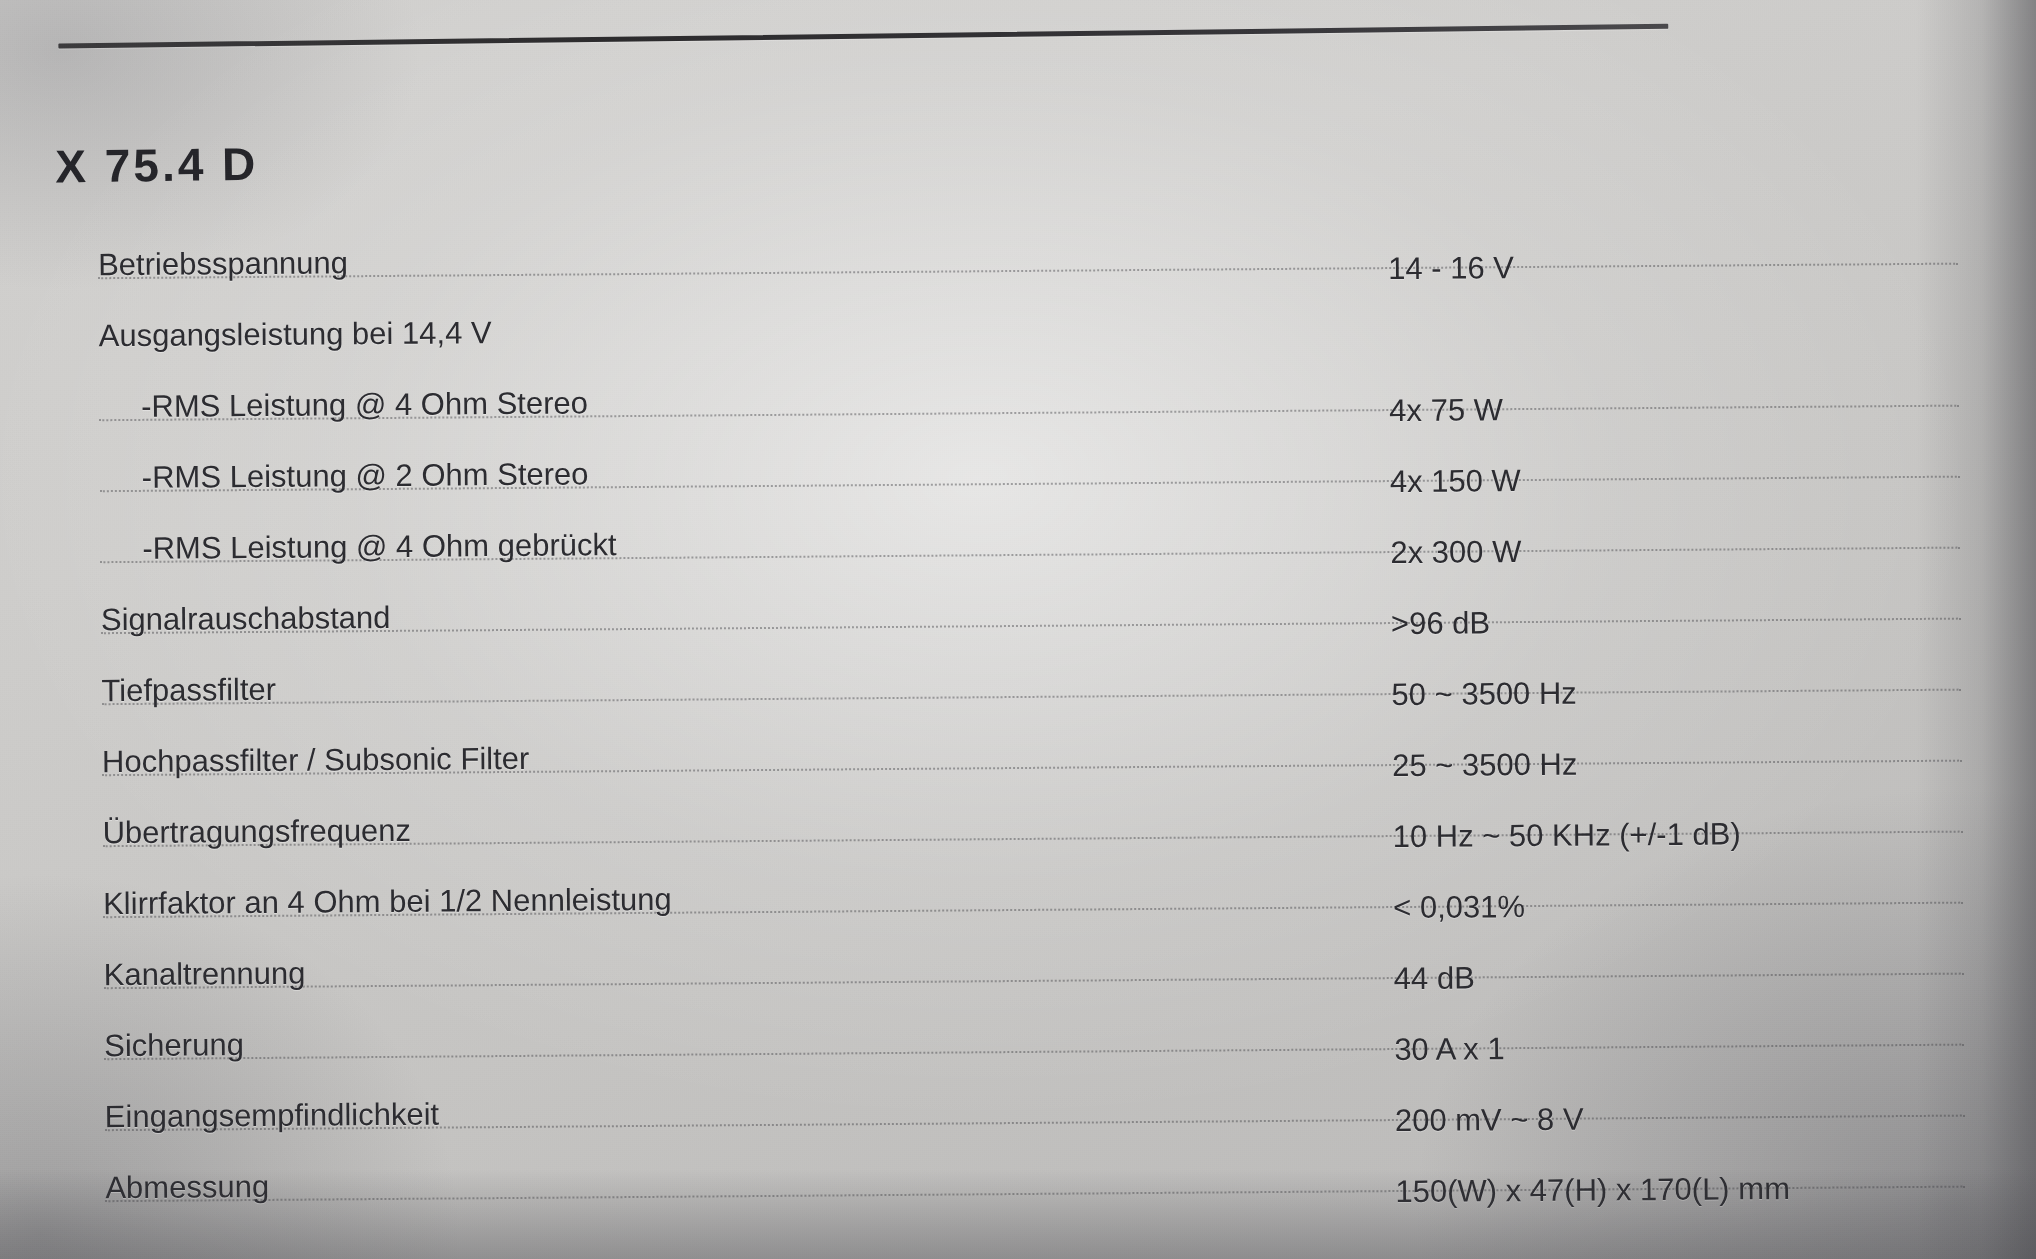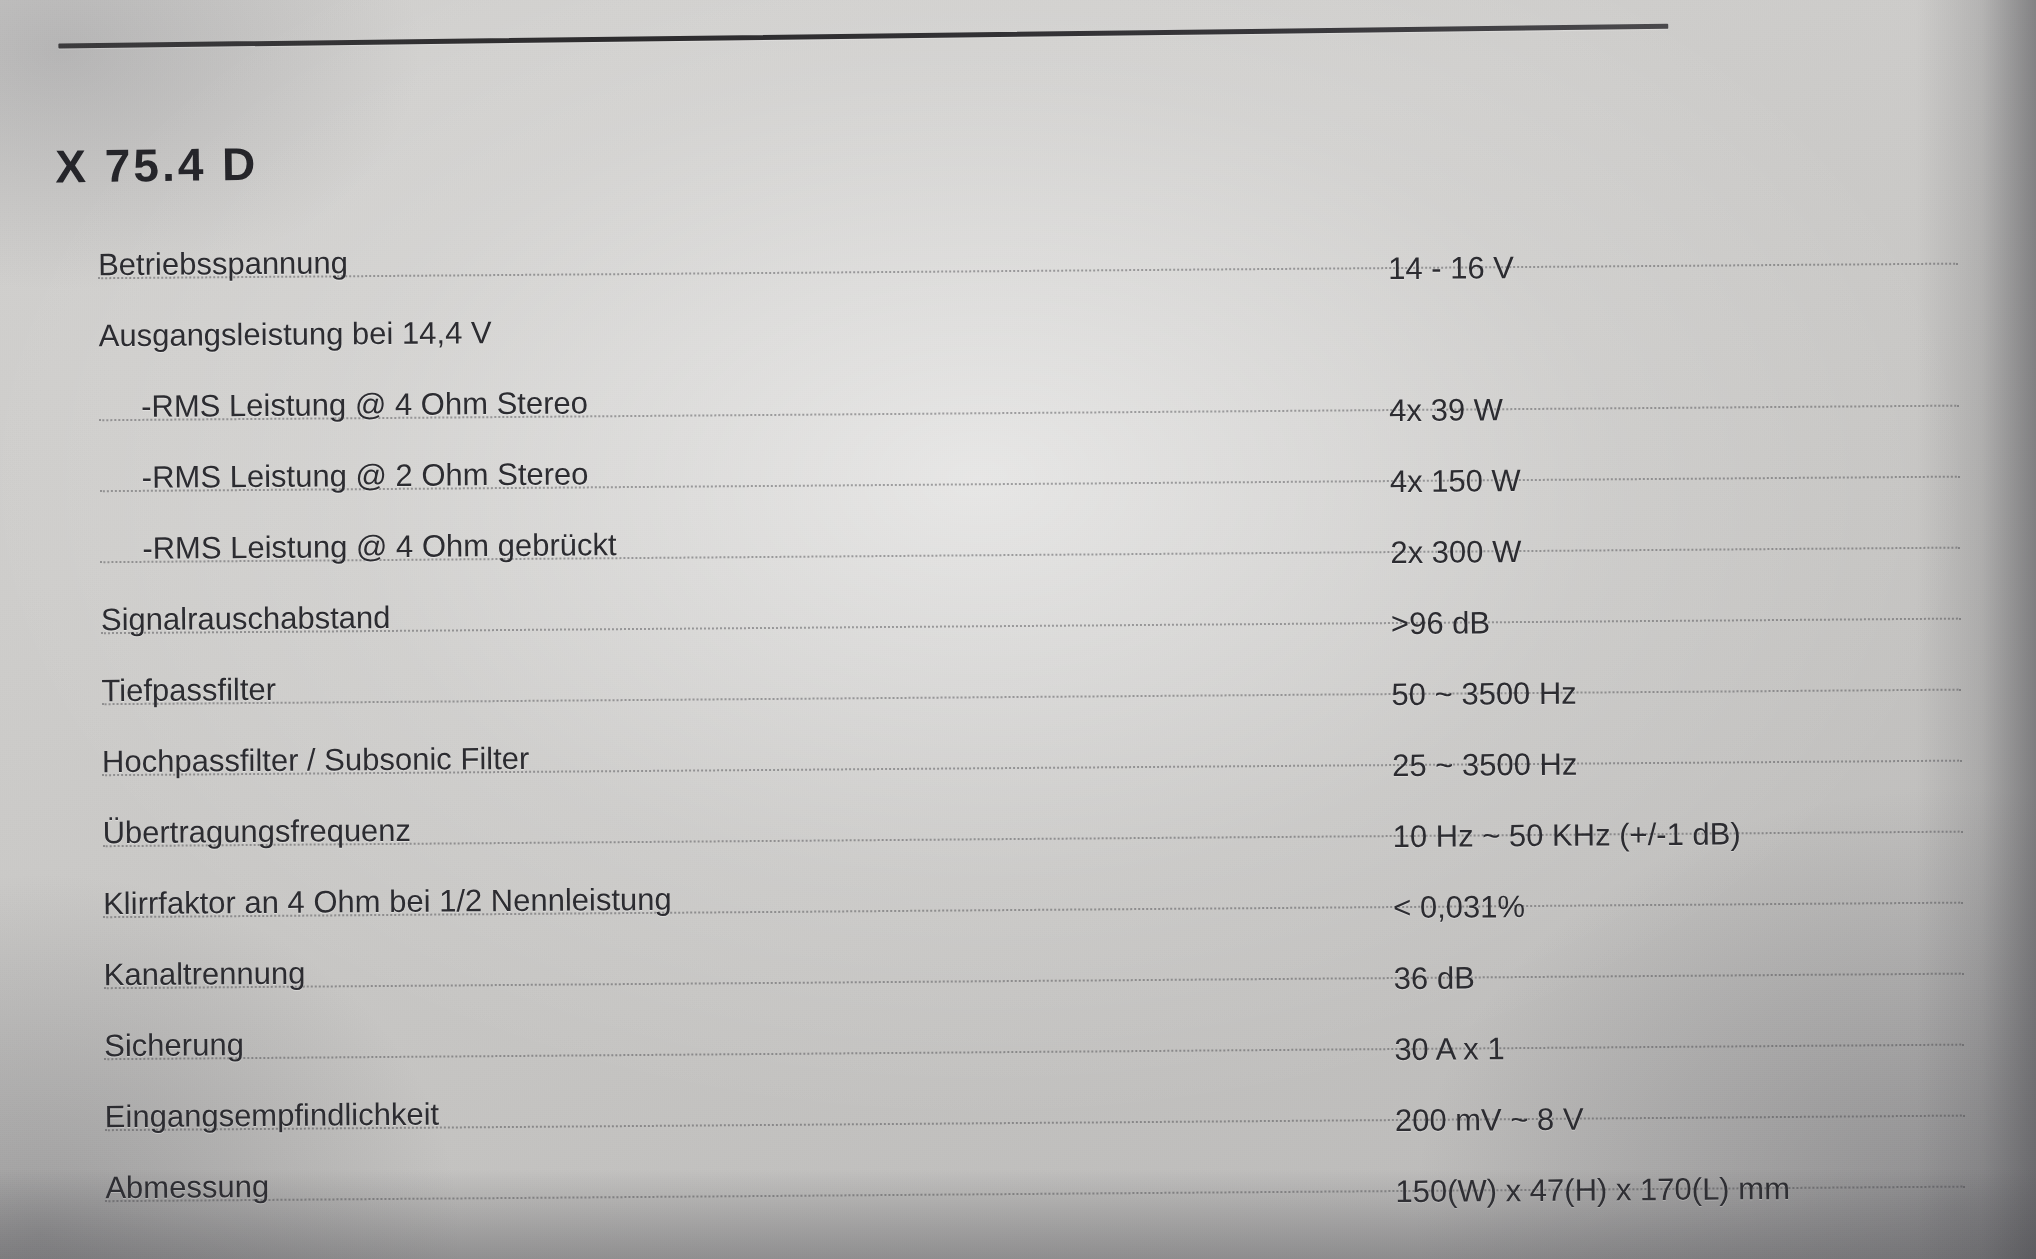--- a/index.html
+++ b/index.html
@@ -149,21 +149,21 @@
           <div class="label">Betriebsspannung</div>
           <div class="value">14 - 16 V</div>
         </div>
         <div class="row no-value">
           <div class="label">Ausgangsleistung bei 14,4 V</div>
           <div class="value"></div>
         </div>
         <div class="row">
           <div class="dots"></div>
           <div class="label indent">-RMS Leistung @ 4 Ohm Stereo</div>
-          <div class="value">4x 39 W</div>
+          <div class="value">4x 75 W</div>
         </div>
         <div class="row">
           <div class="dots"></div>
           <div class="label indent">-RMS Leistung @ 2 Ohm Stereo</div>
           <div class="value">4x 150 W</div>
         </div>
         <div class="row">
           <div class="dots"></div>
           <div class="label indent">-RMS Leistung @ 4 Ohm gebrückt</div>
           <div class="value">2x 300 W</div>
@@ -189,21 +189,21 @@
           <div class="value">10 Hz ~ 50 KHz (+/-1 dB)</div>
         </div>
         <div class="row">
           <div class="dots"></div>
           <div class="label">Klirrfaktor an 4 Ohm bei 1/2 Nennleistung</div>
           <div class="value">&lt; 0,031%</div>
         </div>
         <div class="row">
           <div class="dots"></div>
           <div class="label">Kanaltrennung</div>
-          <div class="value">36 dB</div>
+          <div class="value">44 dB</div>
         </div>
         <div class="row">
           <div class="dots"></div>
           <div class="label">Sicherung</div>
           <div class="value">30 A x 1</div>
         </div>
         <div class="row">
           <div class="dots"></div>
           <div class="label">Eingangsempfindlichkeit</div>
           <div class="value">200 mV ~ 8 V</div>

